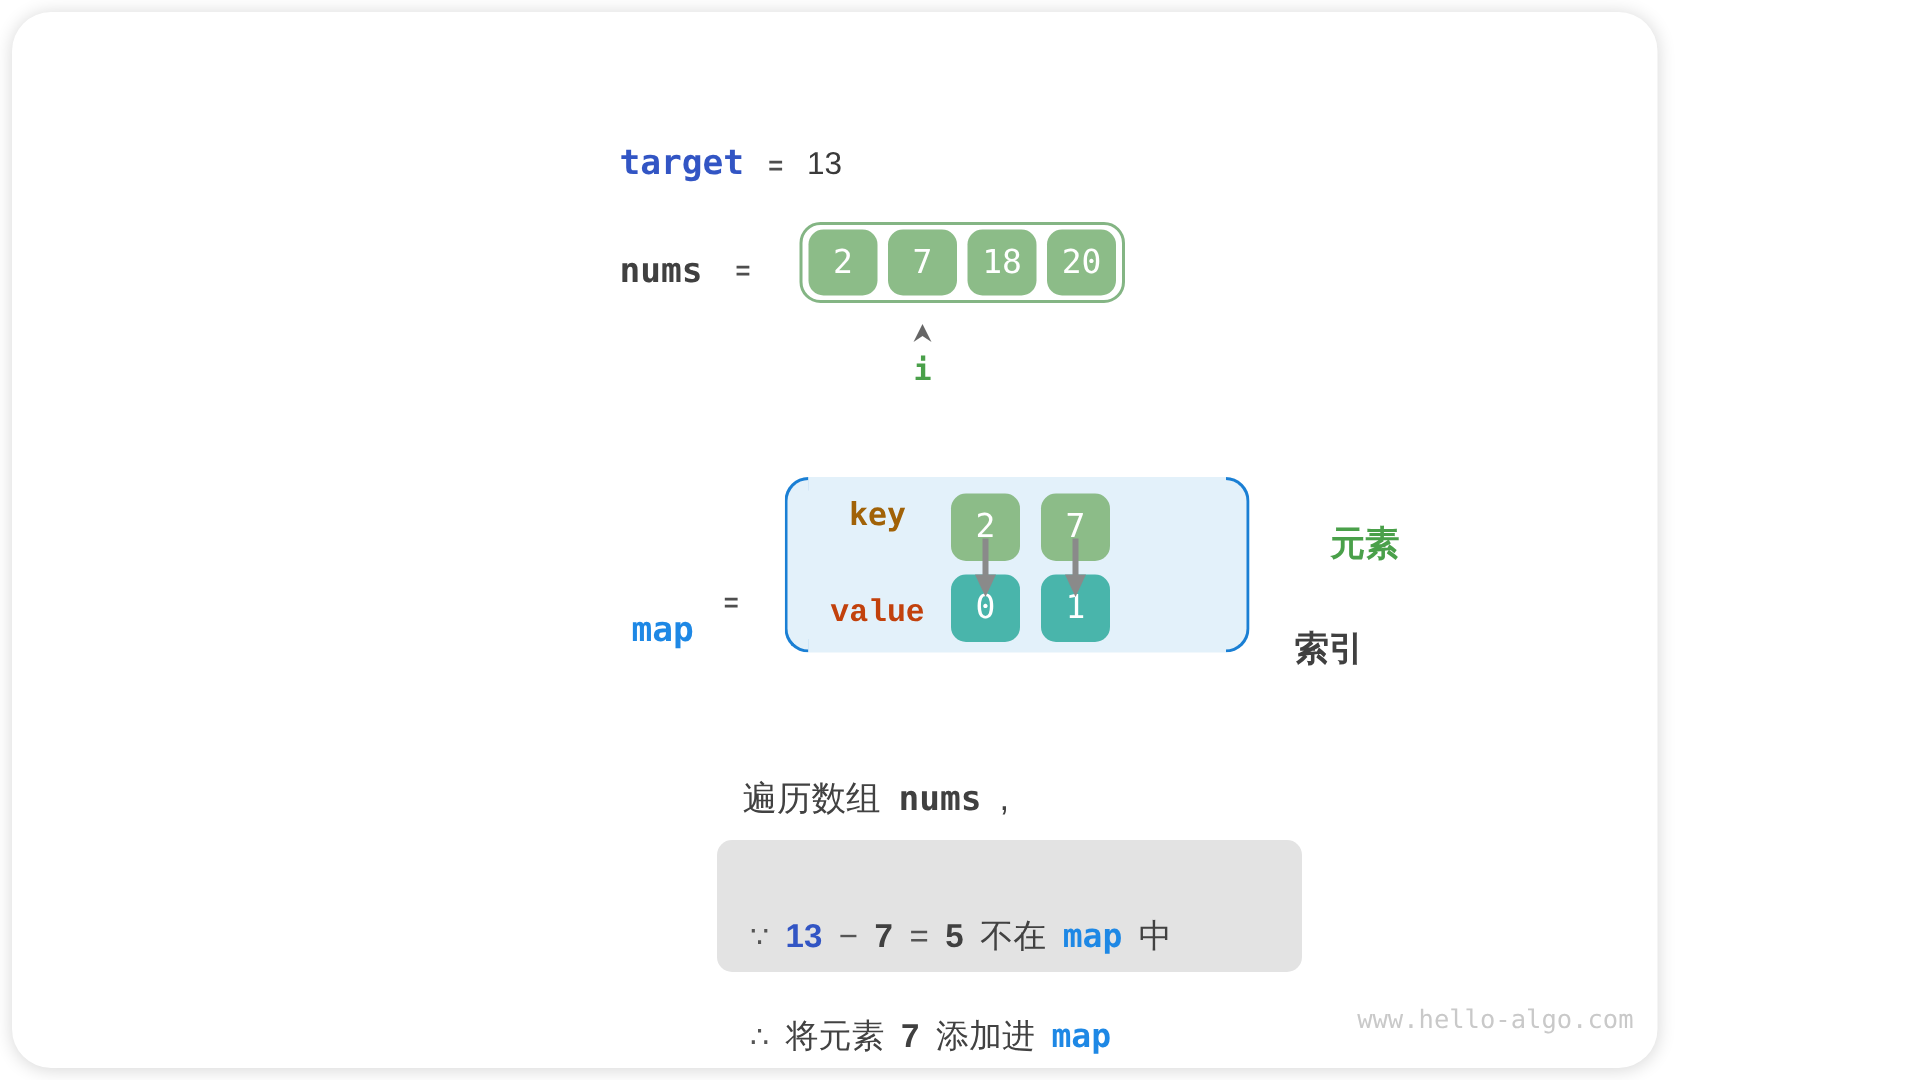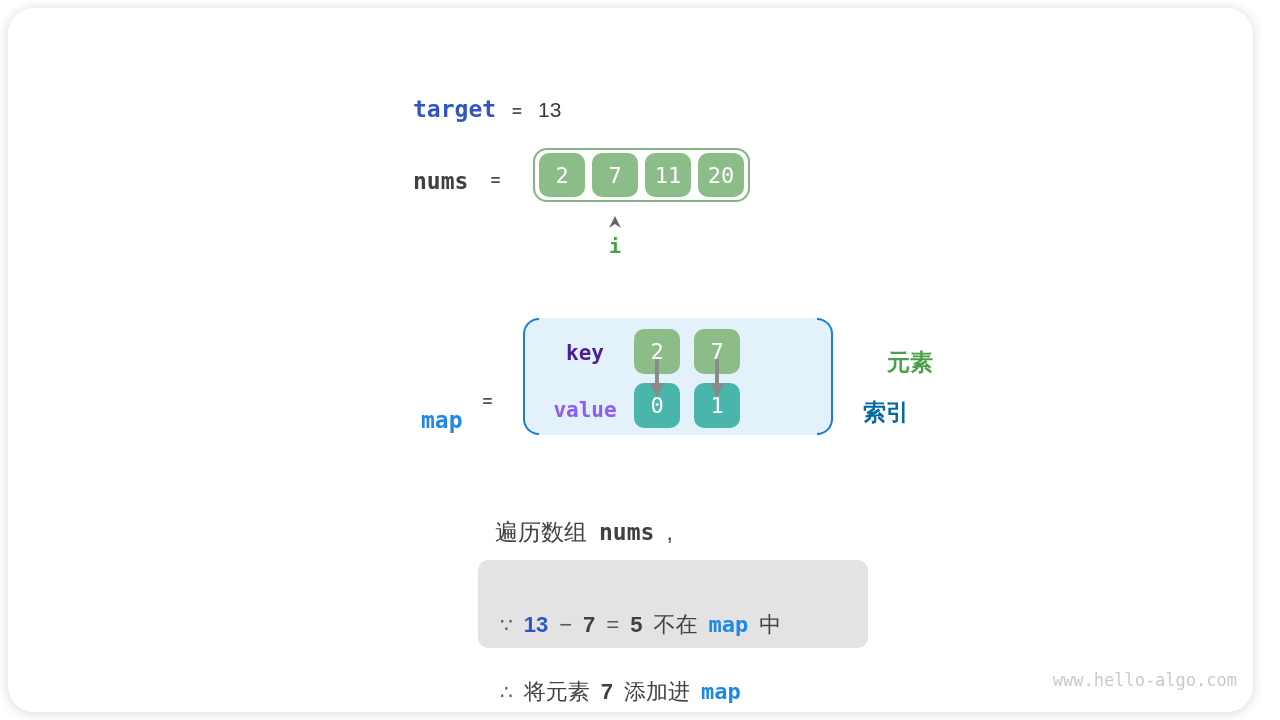--- a/index.html
+++ b/index.html
@@ -1,20 +1,20 @@
 <!DOCTYPE html>
 <html><head>
 <meta charset="utf-8">
 <style>
   * { margin: 0; padding: 0; box-sizing: border-box; }
   html, body { width: 1280px; height: 720px; overflow: hidden; background: #ffffff; }
   body { font-family: "Liberation Sans", sans-serif; position: relative; }
 
   .card {
-    position: absolute; left: 8px; top: 8px; width: 1245px; height: 704px;
+    position: absolute; left: 8px; top: 8px; width: 1097px; height: 704px;
     background: #ffffff; border-radius: 26px;
     box-shadow: 0 1px 12px rgba(0,0,0,0.16);
   }
   .abs { position: absolute; }
 
   .code { font-family: "DejaVu Sans Mono", monospace; font-weight: bold; }
   .royal { color: #3255c4; }
   .bright { color: #1e88e5; margin-top: 37px; }
   .green { color: #404040; }
   .gray { color: #555555; }
@@ -51,34 +51,34 @@
   .map-box { left: 515px; top: 310px; width: 310px; height: 117px;
     background: #e3f1fa; border-radius: 16px; }
   .bracket { top: 310px; width: 16px; height: 117px; }
   .bracket.left  { left: 515px; border: 2.5px solid #1a7fd4; border-right: none;
     border-radius: 16px 0 0 16px; }
   .bracket.right { left: 809px; border: 2.5px solid #1a7fd4; border-left: none;
     border-radius: 0 16px 16px 0; }
 
   .kv-label { left: 527px; width: 100px; text-align: center;
     font-family: "DejaVu Sans Mono", monospace; font-weight: bold; font-size: 21px; }
-  .key-label   { top: 333px; color: #4c1d95; }
-  .value-label { top: 390px; color: #8b5cf6; }
+  .key-label   { top: 323px; color: #a16207; }
+  .value-label { top: 390px; color: #c2410c; font-family: Liberation Mono, monospace; }
 
   .kcell { width: 46px; height: 45px; }
   .key-cell-0   { left: 626px; top: 321px; }
   .key-cell-1   { left: 686px; top: 321px; }
   .value-cell-0 { left: 626px; top: 375px; }
   .value-cell-1 { left: 686px; top: 375px; }
 
   .map-arrows { left: 515px; top: 310px; pointer-events: none; }
 
   .legend { left: 855px; font-weight: bold; font-size: 23px; }
   .legend-element { top: 339px; color: #4aa04a; margin-left: 24px; }
-  .legend-index   { top: 389px; color: #0369a1; }
+  .legend-index   { top: 409px; color: #404040; }
 
   
   .caption { left: 487px; top: 509px; display: flex; align-items: baseline; gap: 12px;
     font-size: 23px; color: #424242; }
   .caption .code { font-size: 23px; }
 
   
   .note-box { left: 470px; top: 552px; width: 390px; height: 88px;
     background: #e3e3e3; border-radius: 10px; padding: 13px 0 0 22px; }
   .note-line { display: flex; align-items: baseline; gap: 11px;
@@ -102,21 +102,21 @@
     <span class="val">13</span>
   </div>
 
   <div class="abs nums-label">
     <span class="code green">nums</span>
     <span class="eq">=</span>
   </div>
   <div class="abs nums-array">
     <span class="cell green-cell">2</span>
     <span class="cell green-cell">7</span>
-    <span class="cell green-cell">11</span>
+    <span class="cell green-cell">18</span>
     <span class="cell green-cell">20</span>
   </div>
 
   <svg class="abs pointer-arrow" width="14" height="13">
     <polygon points="7,0 13,12 7,8 1,12" fill="#666666"></polygon>
   </svg>
   <span class="abs pointer-label">i</span>
 
   <div class="abs map-label">
     <span class="code bright">map</span>

